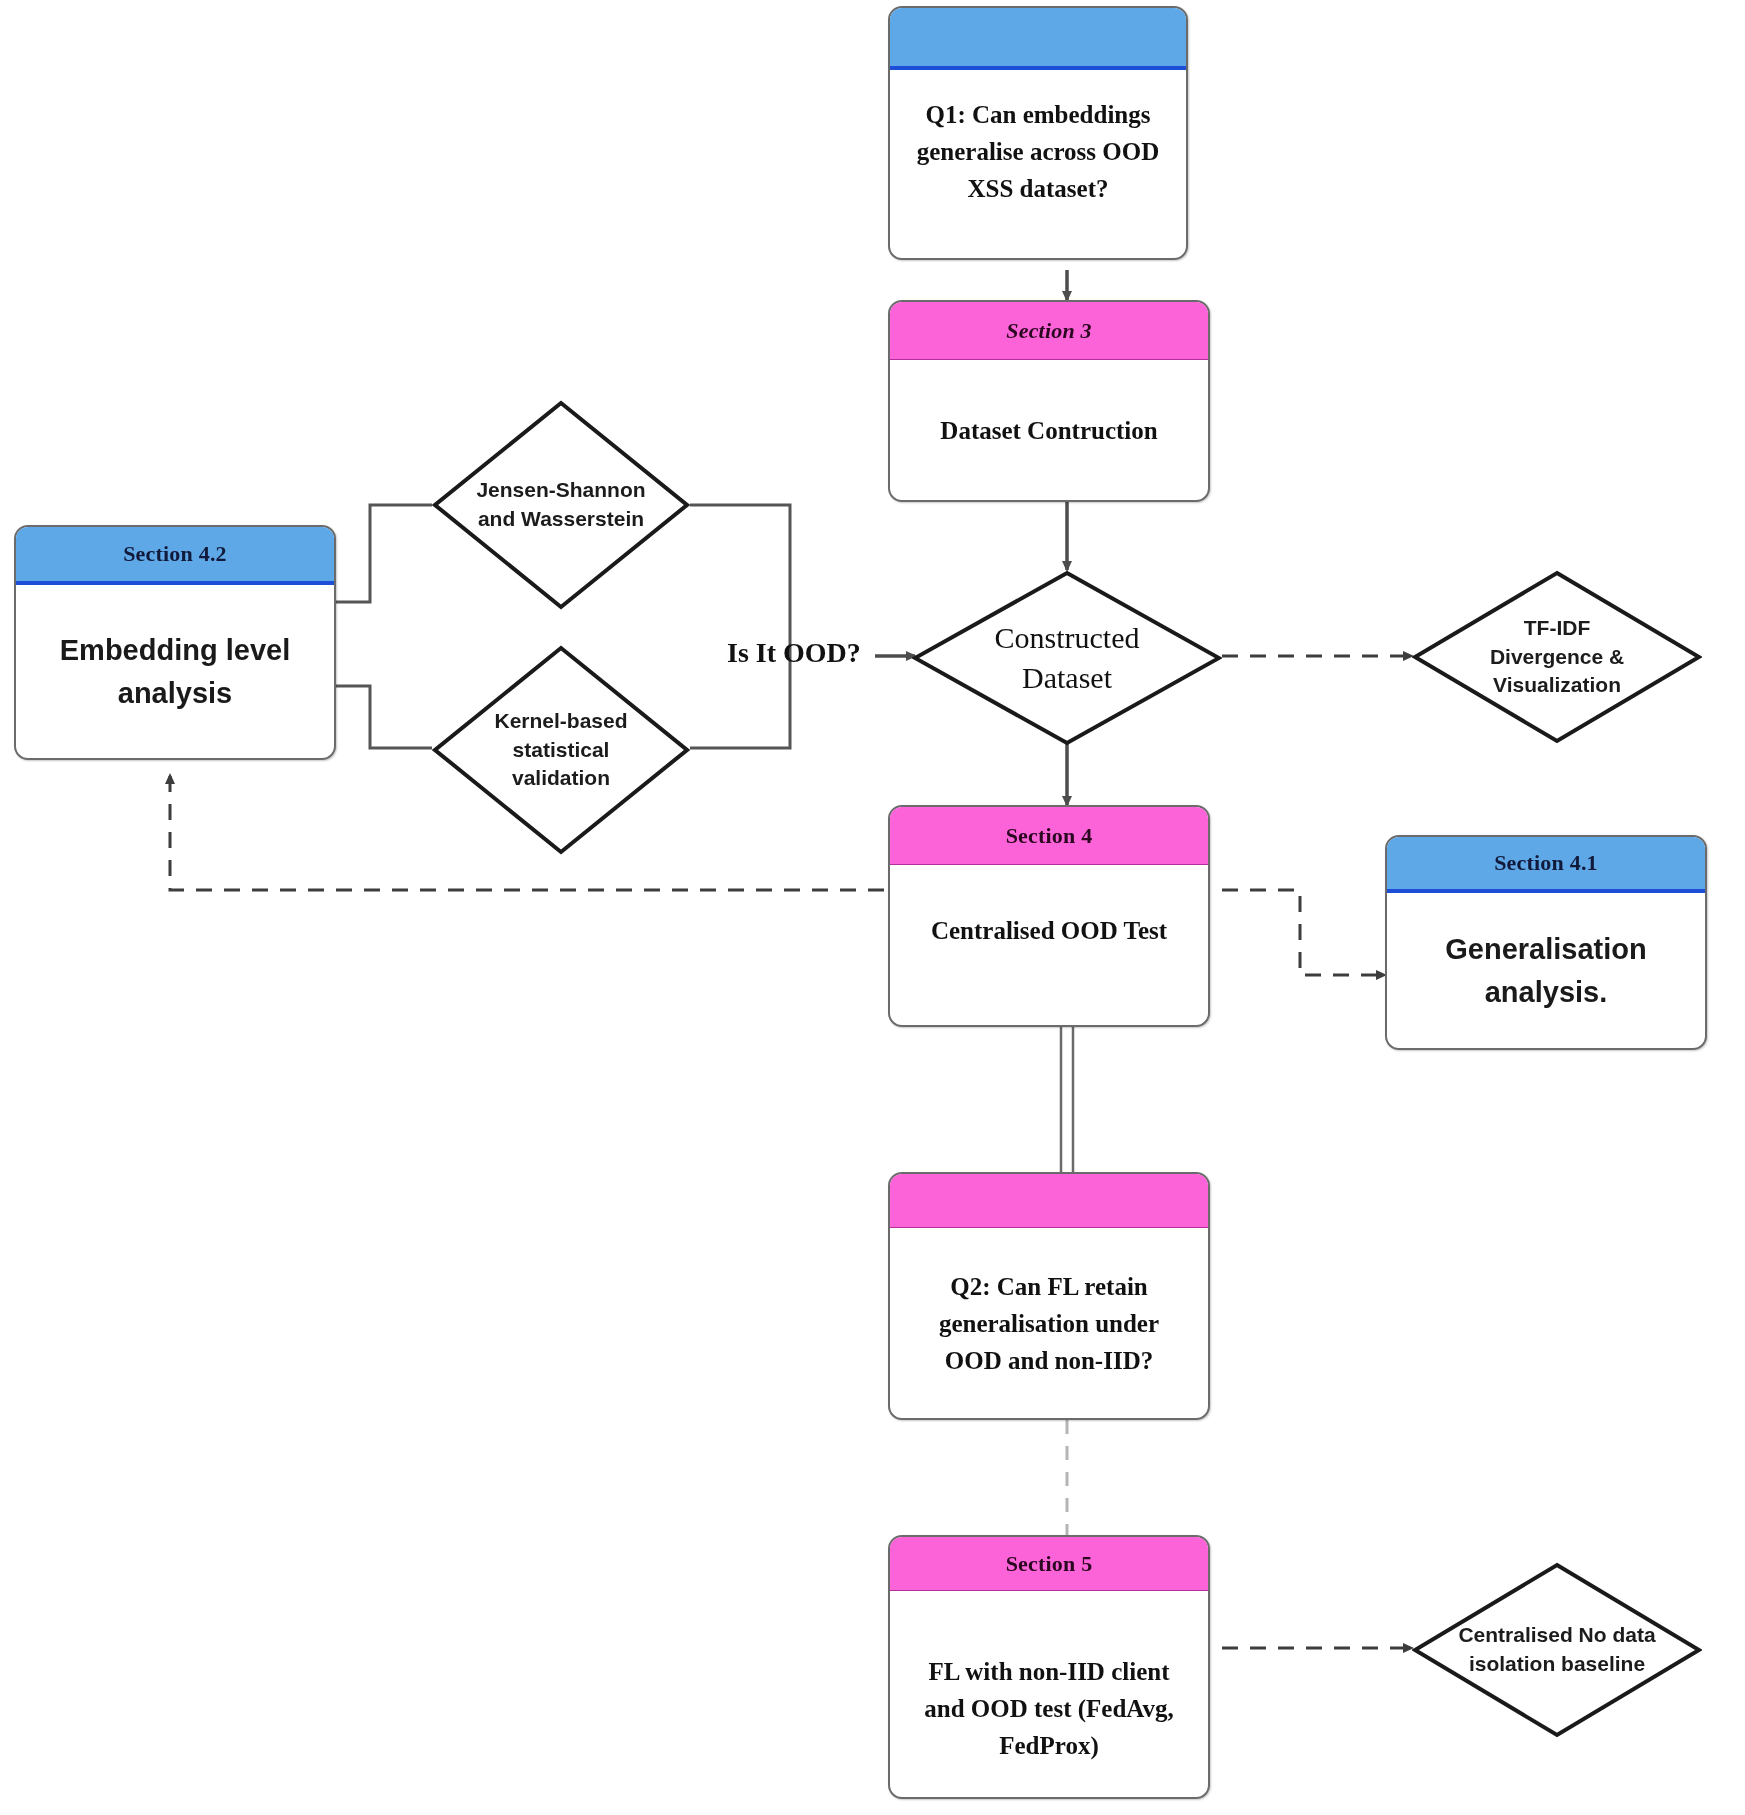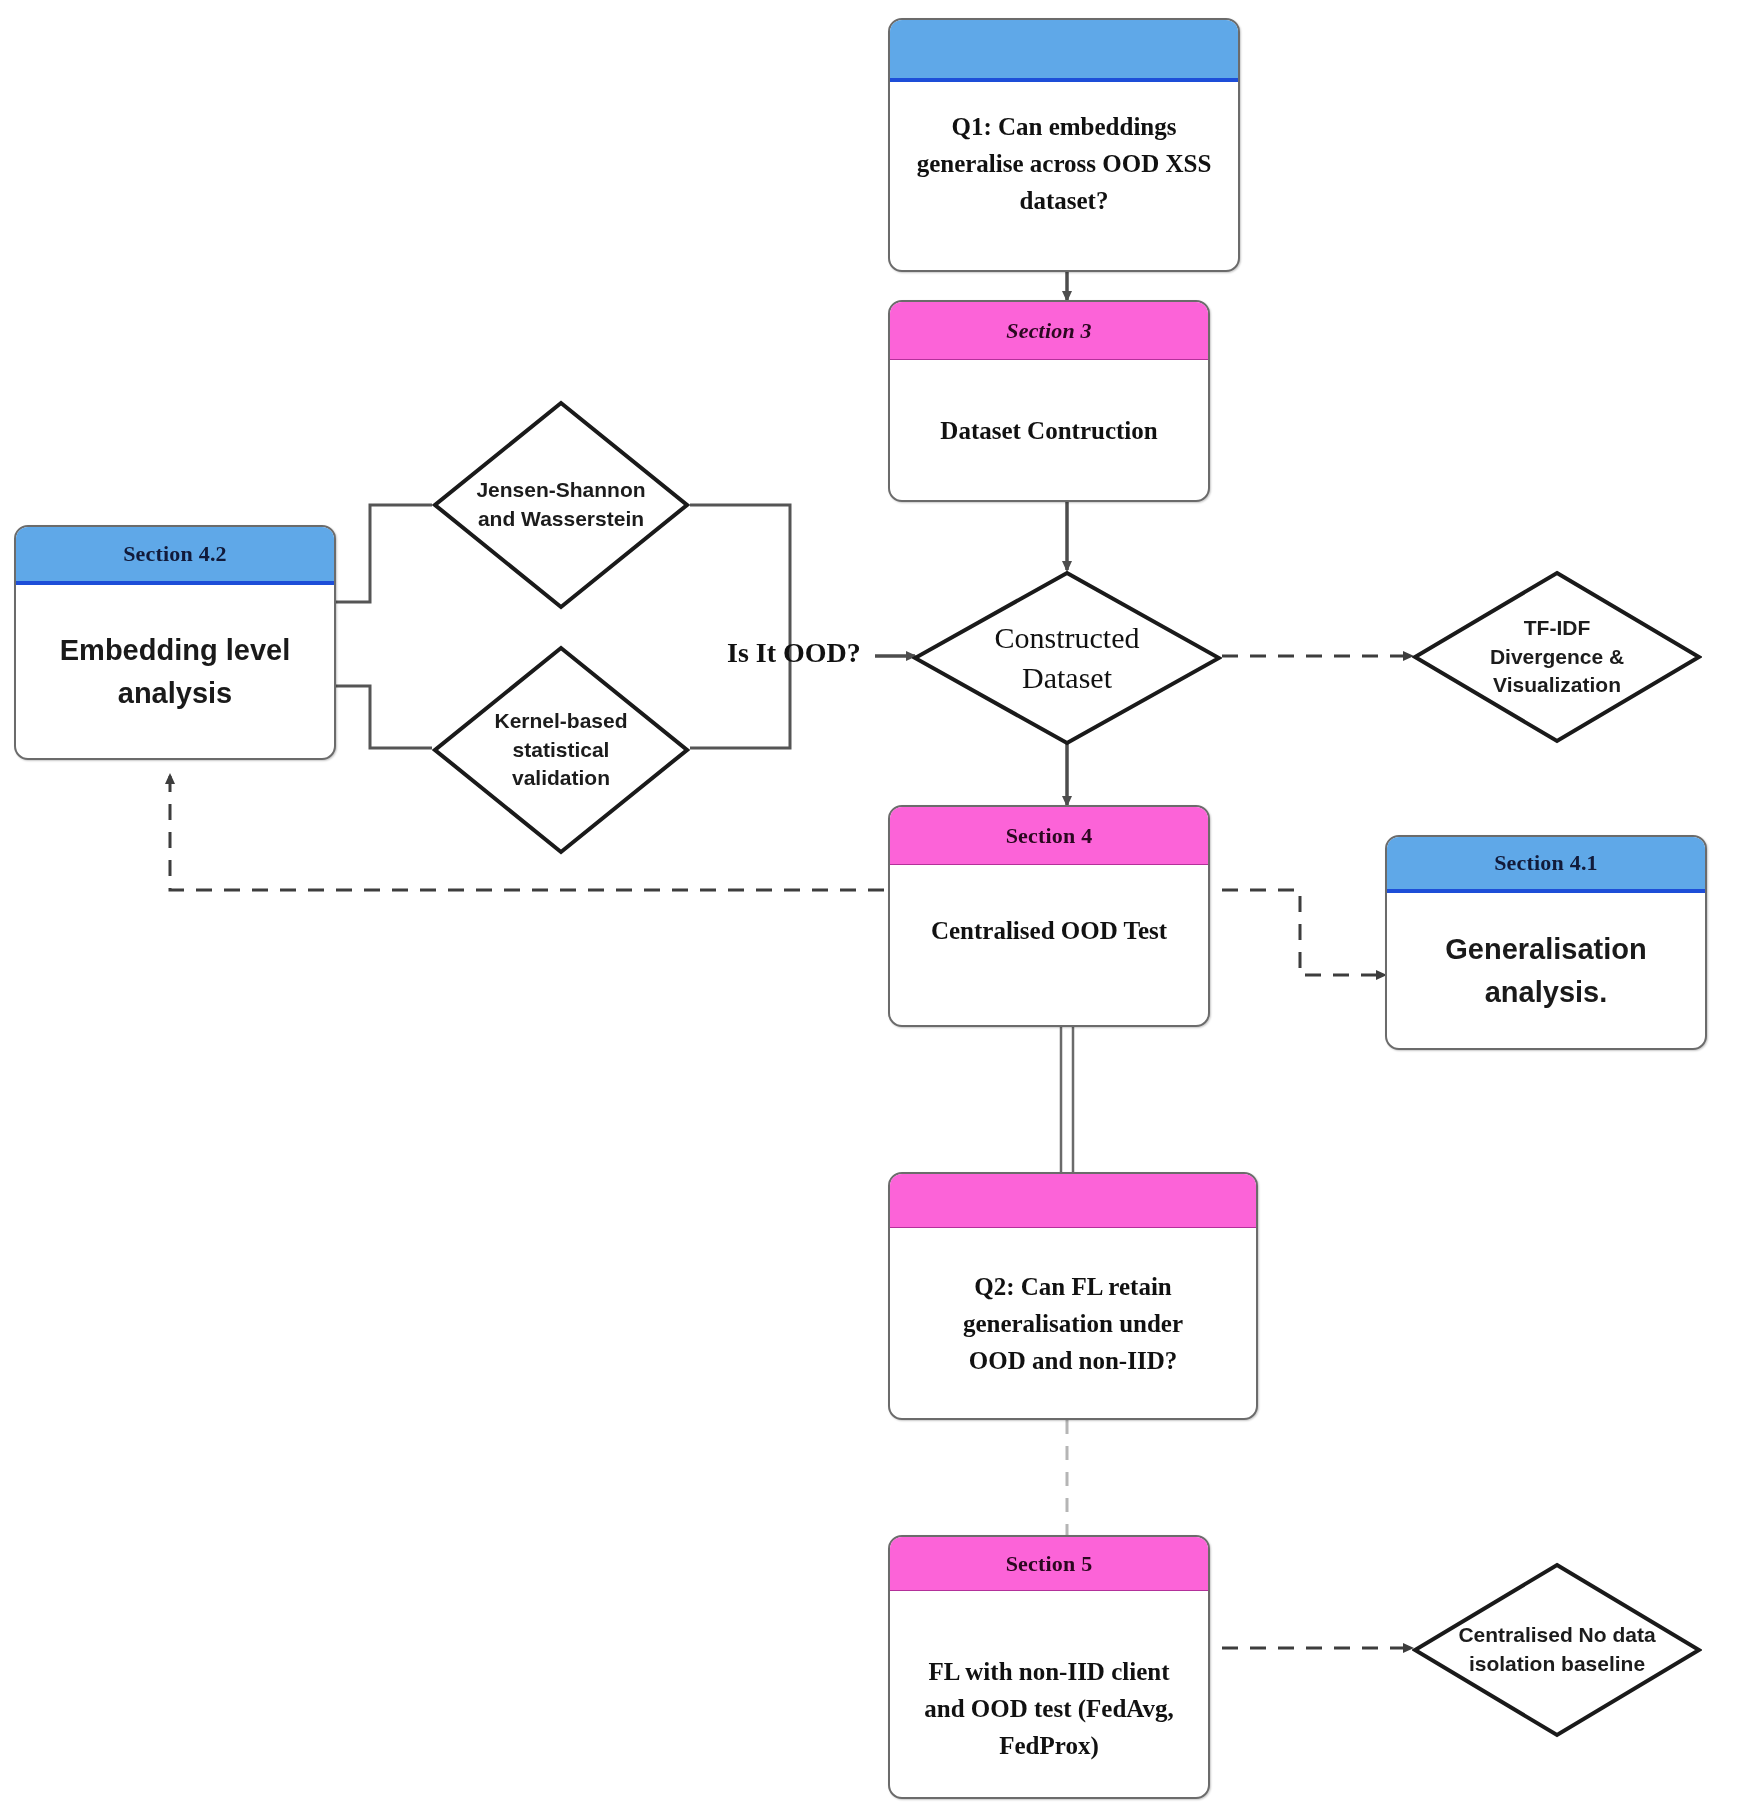--- a/index.html
+++ b/index.html
@@ -122,21 +122,21 @@
     <path d="M 690 505 L 790 505 L 790 748 L 690 748" fill="none" stroke="#555" stroke-width="3"></path>
 
     <line x1="1061" y1="1025" x2="1061" y2="1172" stroke="#6b6b6b" stroke-width="2.5"></line>
     <line x1="1073" y1="1025" x2="1073" y2="1172" stroke="#6b6b6b" stroke-width="2.5"></line>
 
     <line x1="1067" y1="1420" x2="1067" y2="1535" stroke="#b5b5b5" stroke-width="3" stroke-dasharray="14 12"></line>
 
     <line x1="1222" y1="1648" x2="1412" y2="1648" stroke="#3d3d3d" stroke-width="3" stroke-dasharray="16 12" marker-end="url(#arrowd)"></line>
   </svg>
 
-  <div class="node-box" style="left:888px;top:18px;width:352px;height:254px;align-items:flex-end;">
+  <div class="node-box" style="left:888px;top:6px;width:300px;height:254px;align-items:flex-end;">
     <div class="node-head blue" style="height:62px;"></div>
     <div class="node-body serif-body body-top">Q1: Can embeddings generalise across OOD XSS dataset?</div>
   </div>
 
   <div class="node-box" style="left:888px;top:300px;width:322px;height:202px;">
     <div class="node-head pink" style="height:58px;font-style:italic;">Section 3</div>
     <div class="node-body serif-body body-mid">Dataset Contruction</div>
   </div>
 
   <div class="diamond" style="left:912px;top:570px;width:310px;height:176px;">
@@ -177,21 +177,21 @@
   <div class="node-box" style="left:888px;top:805px;width:322px;height:222px;">
     <div class="node-head pink" style="height:58px;">Section 4</div>
     <div class="node-body serif-body body-mid" style="max-width:250px;margin:0 auto;padding-bottom:36px;">Centralised OOD Test</div>
   </div>
 
   <div class="node-box" style="left:1385px;top:835px;width:322px;height:215px;justify-content:center;">
     <div class="node-head blue" style="height:56px;">Section 4.1</div>
     <div class="node-body sans-body body-mid">Generalisation analysis.</div>
   </div>
 
-  <div class="node-box" style="left:888px;top:1172px;width:370px;height:248px;">
+  <div class="node-box" style="left:888px;top:1172px;width:322px;height:248px;">
     <div class="node-head pink" style="height:54px;"></div>
     <div class="node-body serif-body body-mid" style="max-width:270px;margin:0 auto;">Q2: Can FL retain generalisation under OOD and non-IID?</div>
   </div>
 
   <div class="node-box" style="left:888px;top:1535px;width:322px;height:264px;gap:28px;">
     <div class="node-head pink" style="height:54px;">Section 5</div>
     <div class="node-body serif-body body-mid" style="max-width:280px;margin:0 auto;">FL with non-IID client and OOD test (FedAvg, FedProx)</div>
   </div>
 
   <div class="diamond" style="left:1412px;top:1562px;width:290px;height:176px;">

